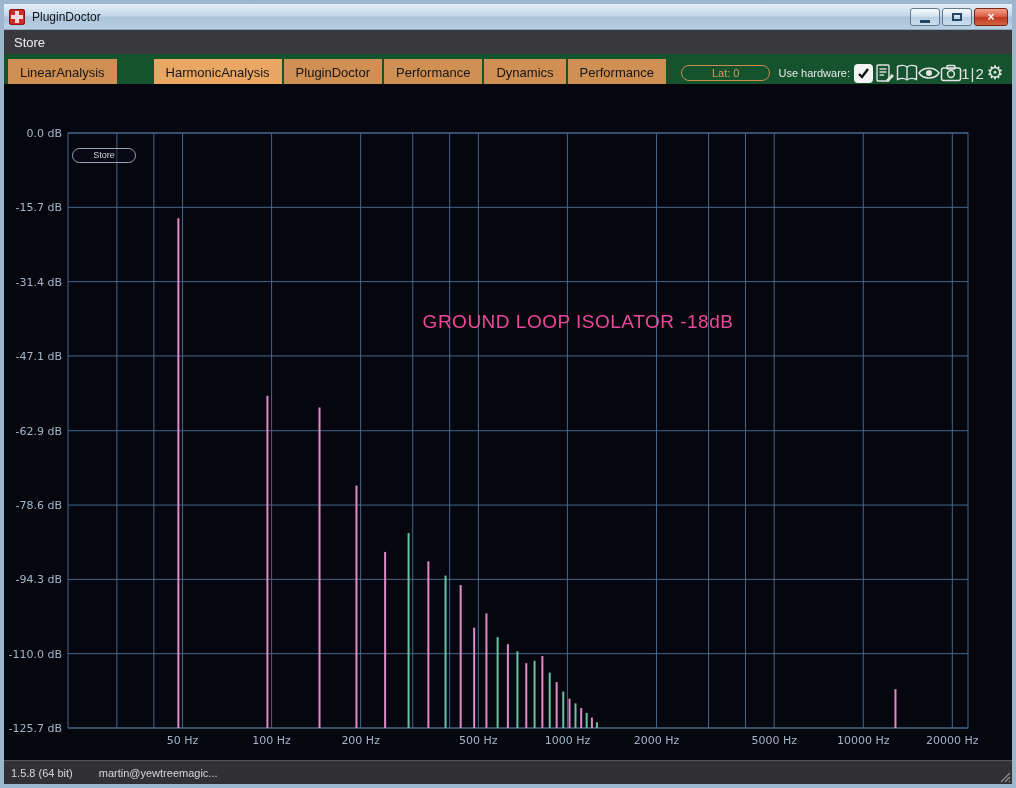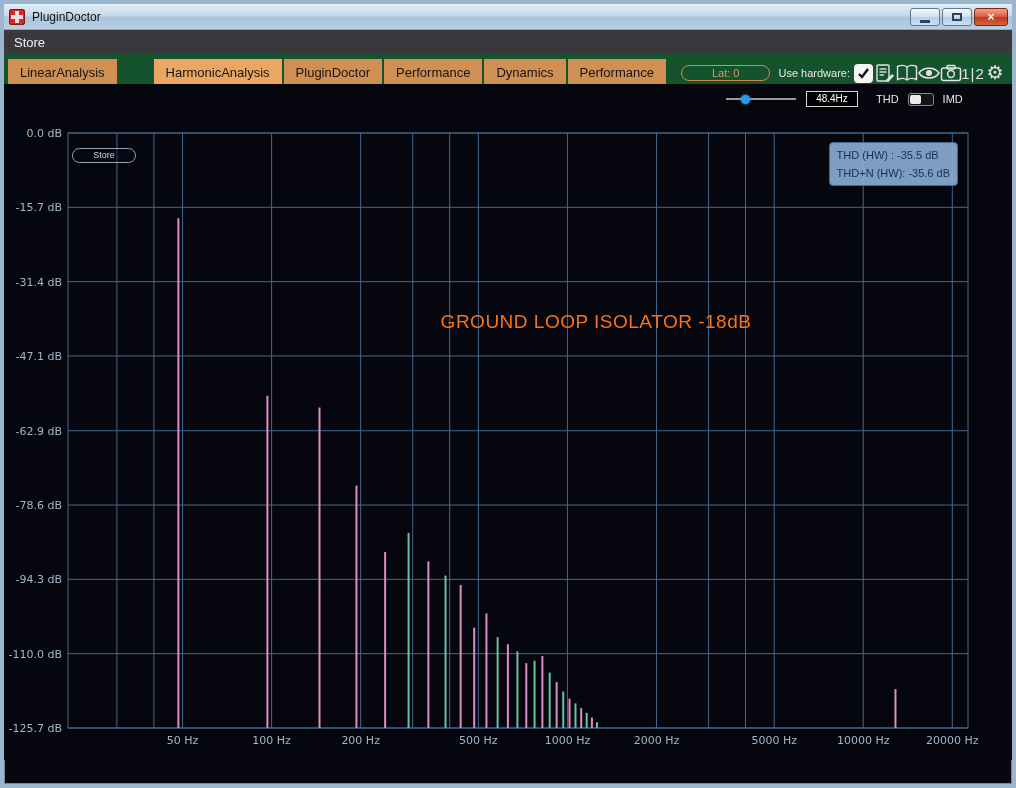--- a/index.html
+++ b/index.html
@@ -53,21 +53,21 @@
   .toggle { position:relative; width:26px; height:13px; background:#141414; border:1px solid #8a8a8a; border-radius:3px; margin:0 9px; }
   .toggle .knob { position:absolute; left:1px; top:1px; width:11px; height:9px; background:#ececec; border-radius:2px; }
 
   
   .store-btn { position:absolute; left:68px; top:56px; width:64px; height:15px; border:1px solid #97a6b4; border-radius:8px; color:#cfd6dd; font-size:9px; text-align:center; line-height:13px; background:rgba(10,12,24,0.4);margin-top:8px; }
 
   
   .info-box { position:absolute; right:54px; top:58px; background:rgba(136,171,208,0.92); border:1px solid #47688c; border-radius:4px; padding:3px 7px; color:#14304f; font-size:11px; line-height:1.65; white-space:nowrap; }
 
   
-  .overlay-title { position:absolute; left:592px; top:227px; transform:translateX(-50%); color:#f97316; font-size:19px; white-space:nowrap; letter-spacing:0.5px; }
+  .overlay-title { position:absolute; left:574px; top:227px; transform:translateX(-50%); color:#ec4899; font-size:19px; white-space:nowrap; letter-spacing:0.5px; }
 
   
   .statusbar { position:relative; height:24px; background:#313135; border-top:1px solid #555; display:flex; align-items:center; color:#d6d6d6; font-size:11px; }
   .status-version { margin-left:7px; }
   .status-author { margin-left:26px; }
   .resize-grip { position:absolute; right:1px; bottom:1px; }
 </style>
 </head>
 <body>
 
@@ -223,38 +223,31 @@
         <line x1="493.61641663494555" x2="493.61641663494555" y1="644" y2="553.1169451073986" stroke="#68c2a4" stroke-width="2"></line>
         <line x1="513.4208507076319" x2="513.4208507076319" y1="644" y2="567.3174224343676" stroke="#68c2a4" stroke-width="2"></line>
         <line x1="530.5762318245354" x2="530.5762318245354" y1="644" y2="576.7844073190136" stroke="#68c2a4" stroke-width="2"></line>
         <line x1="545.7083503928845" x2="545.7083503928845" y1="644" y2="588.6181384248209" stroke="#68c2a4" stroke-width="2"></line>
         <line x1="559.2444917096011" x2="559.2444917096011" y1="644" y2="607.552108194113" stroke="#68c2a4" stroke-width="2"></line>
         <line x1="571.4894209859808" x2="571.4894209859808" y1="644" y2="619.3858392999205" stroke="#68c2a4" stroke-width="2"></line>
         <line x1="582.6681655824744" x2="582.6681655824744" y1="644" y2="628.8528241845664" stroke="#68c2a4" stroke-width="2"></line>
         <line x1="592.9516137573139" x2="592.9516137573139" y1="644" y2="638.3198090692124" stroke="#68c2a4" stroke-width="2"></line>
       </svg>
 
-    <div class="ctl-row r1">
-      <div class="slider">
-        <div class="track"></div>
-        <div class="thumb thumb-freq"></div>
-      </div>
-      <div class="value-box">48.4Hz</div>
-      <span class="ctl-label">THD</span>
-      <div class="toggle">
-          <div class="knob"></div>
-        </div>
-      <span class="ctl-label">IMD</span>
-    </div>
 
 
     <div class="store-btn">Store</div>
 
     <div class="overlay-title">GROUND LOOP ISOLATOR -18dB</div>
 
-    <div class="info-box">
-      <div>THD (HW) : -35.5 dB</div>
-      <div>THD+N (HW): -35.6 dB</div>
-    </div>
-  </div>
-
+  </div>
+
+  <div class="statusbar">
+    <span class="status-version">1.5.8 (64 bit)</span>
+    <span class="status-author">martin@yewtreemagic...</span>
+    <svg class="resize-grip" width="14" height="14">
+      <line x1="4" y1="13" x2="13" y2="4" stroke="#8f8f8f" stroke-width="1.3"></line>
+      <line x1="8" y1="13" x2="13" y2="8" stroke="#8f8f8f" stroke-width="1.3"></line>
+      <line x1="12" y1="13" x2="13" y2="12" stroke="#8f8f8f" stroke-width="1.3"></line>
+    </svg>
+  </div>
 
 </div>
 
 </body></html>

